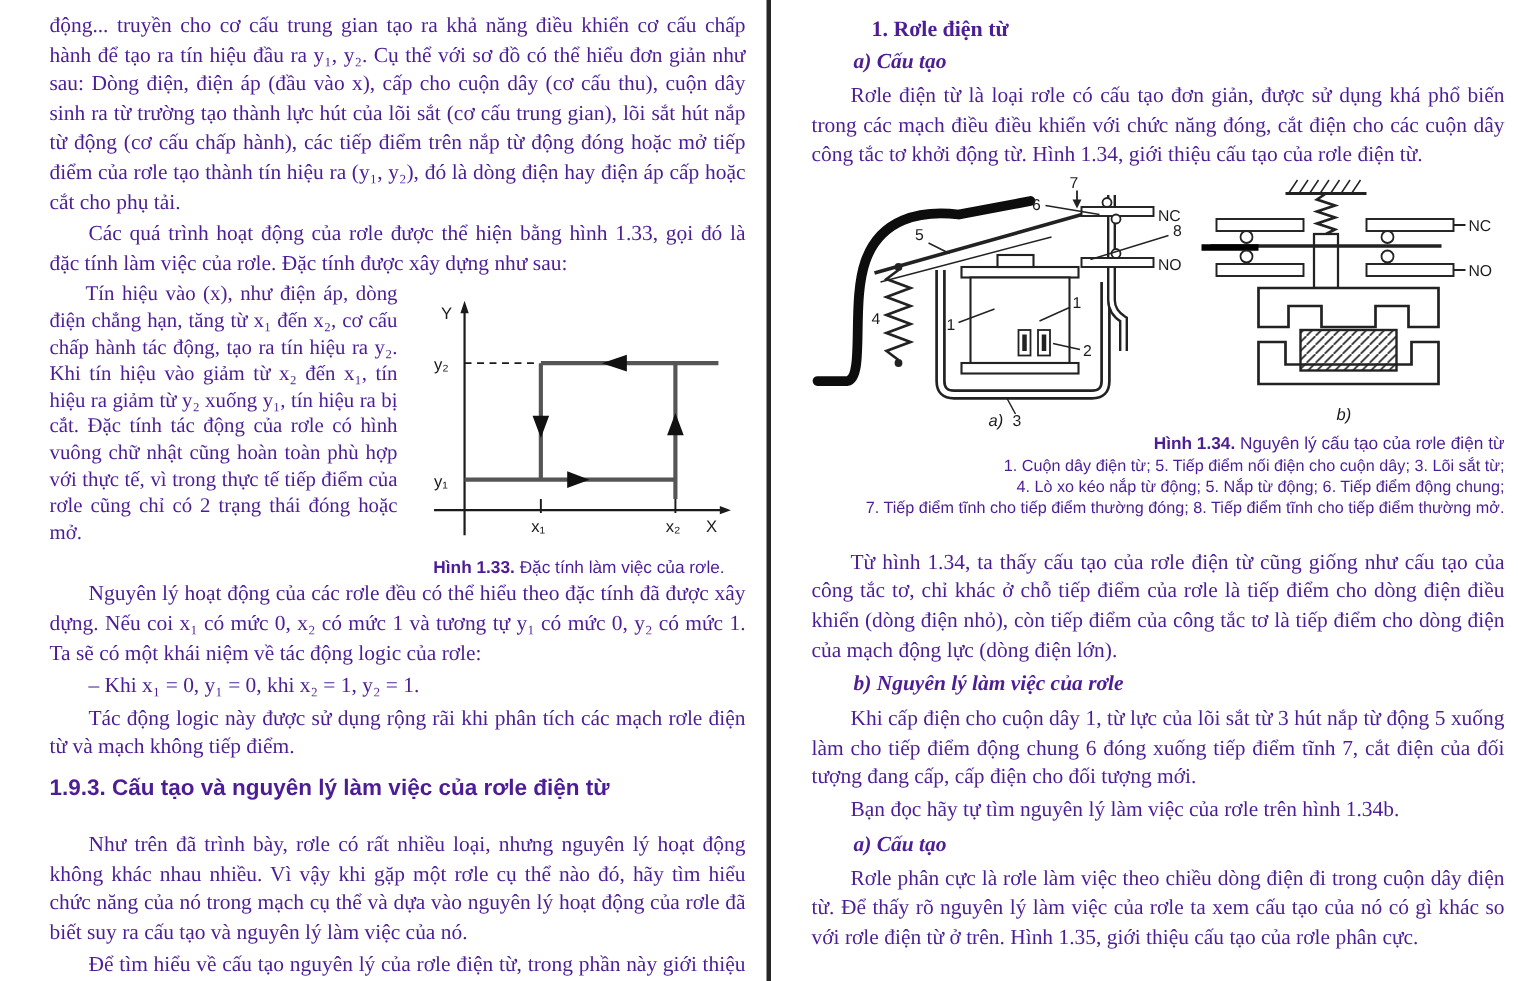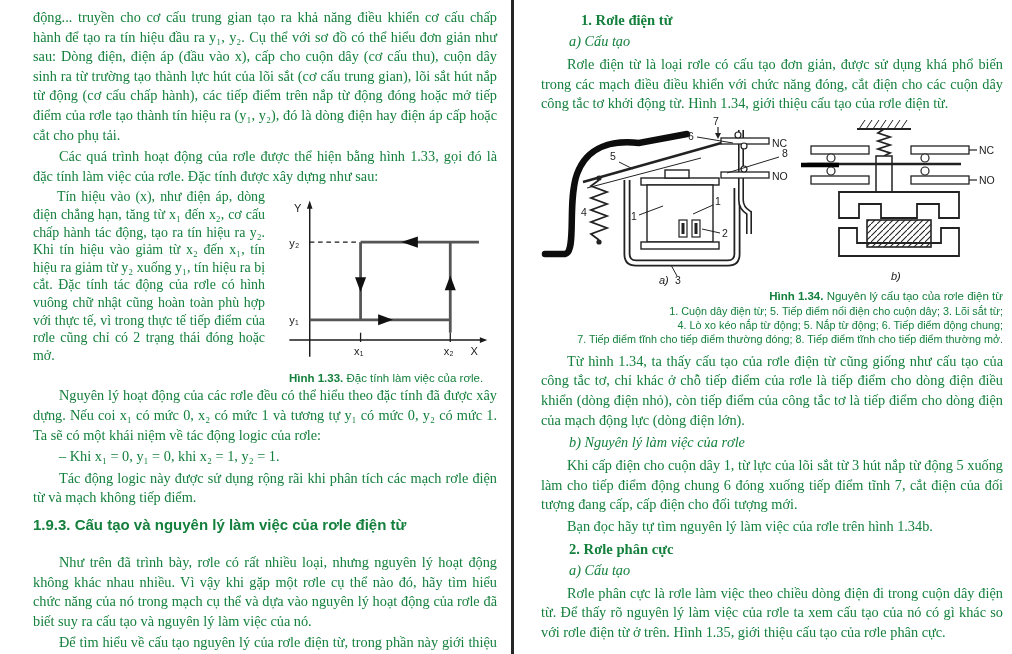--- a/index.html
+++ b/index.html
@@ -1,35 +1,35 @@
 <!DOCTYPE html>
 <html><head>
 <meta charset="utf-8">
 <style>
   html,body{margin:0;padding:0;background:#fff;}
   .sheet{position:relative;width:1012px;height:654px;background:#fff;overflow:hidden;
-         font-family:"Liberation Serif","DejaVu Serif",serif;color:#15803d;}
+         font-family:"Liberation Serif","DejaVu Serif",serif;color:#4c1d95;}
   .divider{position:absolute;left:511px;top:0;width:3px;height:654px;background:#262626;}
   .page{position:absolute;top:0;}
   .page-left{left:33px;width:464px;padding-top:8px;}
   .page-right{left:541px;width:462px;padding-top:8px;}
   p{margin:0 0 2px 0;text-align:justify;font-size:14.3px;line-height:19.6px;}
   p.indent{text-indent:26px;}
   .formula{text-indent:26px;text-align:left;}
   .fig-row{display:flex;gap:10px;margin:2px 0 2px 0;}
   .fig-col-text{width:236px;}
   .fig-col-text p{font-size:13.9px;line-height:17.6px;text-indent:24px;}
   .fig-col-fig{width:224px;padding-top:6px;}
   .caption{font-family:"Liberation Sans","DejaVu Sans",sans-serif;font-size:11.5px;
            text-align:center;margin-top:2px;}
   .caption b{font-weight:bold;}
   .h-sans{font-family:"Liberation Sans","DejaVu Sans",sans-serif;font-weight:bold;
           font-size:15px;margin:8px 0 20px 0;}
   .h-serif{font-weight:bold;font-size:14.6px;margin:4px 0 4px 0;padding-left:40px;}
-  .h-italic{font-style:italic;font-size:14.3px;margin:4px 0 5px 0;padding-left:28px;}
+  .h-italic{font-style:italic;font-size:14.3px;margin:4px 0 5px 0;padding-left:28px;font-weight:bold;}
   .fig134-row{display:flex;gap:0;margin:2px 0 0 0;}
   .legend{font-family:"Liberation Sans","DejaVu Sans",sans-serif;font-size:10.8px;
           line-height:14px;text-align:right;}
   .legend-title{font-size:11.5px;line-height:16px;}
   svg text{font-family:"Liberation Sans","DejaVu Sans",sans-serif;fill:#1b1b1b;}
   .fig-line{stroke:#222;fill:none;}
 </style>
 </head>
 <body>
 
@@ -198,21 +198,20 @@
       </svg>
     </div>
 
     <div class="legend">
       <div class="legend-title"><b>Hình 1.34.</b><span> Nguyên lý cấu tạo của rơle điện từ</span></div>
       <div>1. Cuộn dây điện từ; 5. Tiếp điểm nối điện cho cuộn dây; 3. Lõi sắt từ;</div>
       <div>4. Lò xo kéo nắp từ động; 5. Nắp từ động; 6. Tiếp điểm động chung;</div>
       <div>7. Tiếp điểm tĩnh cho tiếp điểm thường đóng; 8. Tiếp điểm tĩnh cho tiếp điểm thường mở.</div>
     </div>
 
-    <p class="indent" style="margin-top:6px;">Từ hình 1.34, ta thấy cấu tạo của rơle điện từ cũng giống như cấu tạo của công tắc tơ, chỉ khác ở chỗ tiếp điểm của rơle là tiếp điểm cho dòng điện điều khiển (dòng điện nhỏ), còn tiếp điểm của công tắc tơ là tiếp điểm cho dòng điện của mạch động lực (dòng điện lớn).</p>
+    <p class="indent" style="margin-top:20px;">Từ hình 1.34, ta thấy cấu tạo của rơle điện từ cũng giống như cấu tạo của công tắc tơ, chỉ khác ở chỗ tiếp điểm của rơle là tiếp điểm cho dòng điện điều khiển (dòng điện nhỏ), còn tiếp điểm của công tắc tơ là tiếp điểm cho dòng điện của mạch động lực (dòng điện lớn).</p>
     <div class="h-italic">b) Nguyên lý làm việc của rơle</div>
     <p class="indent">Khi cấp điện cho cuộn dây 1, từ lực của lõi sắt từ 3 hút nắp từ động 5 xuống làm cho tiếp điểm động chung 6 đóng xuống tiếp điểm tĩnh 7, cắt điện của đối tượng đang cấp, cấp điện cho đối tượng mới.</p>
     <p class="indent">Bạn đọc hãy tự tìm nguyên lý làm việc của rơle trên hình 1.34b.</p>
-    <div class="h-serif" style="padding-left:28px;">2. Rơle phân cực</div>
     <div class="h-italic">a) Cấu tạo</div>
     <p class="indent">Rơle phân cực là rơle làm việc theo chiều dòng điện đi trong cuộn dây điện từ. Để thấy rõ nguyên lý làm việc của rơle ta xem cấu tạo của nó có gì khác so với rơle điện từ ở trên. Hình 1.35, giới thiệu cấu tạo của rơle phân cực.</p>
   </div>
 </div>
 
 </body></html>

